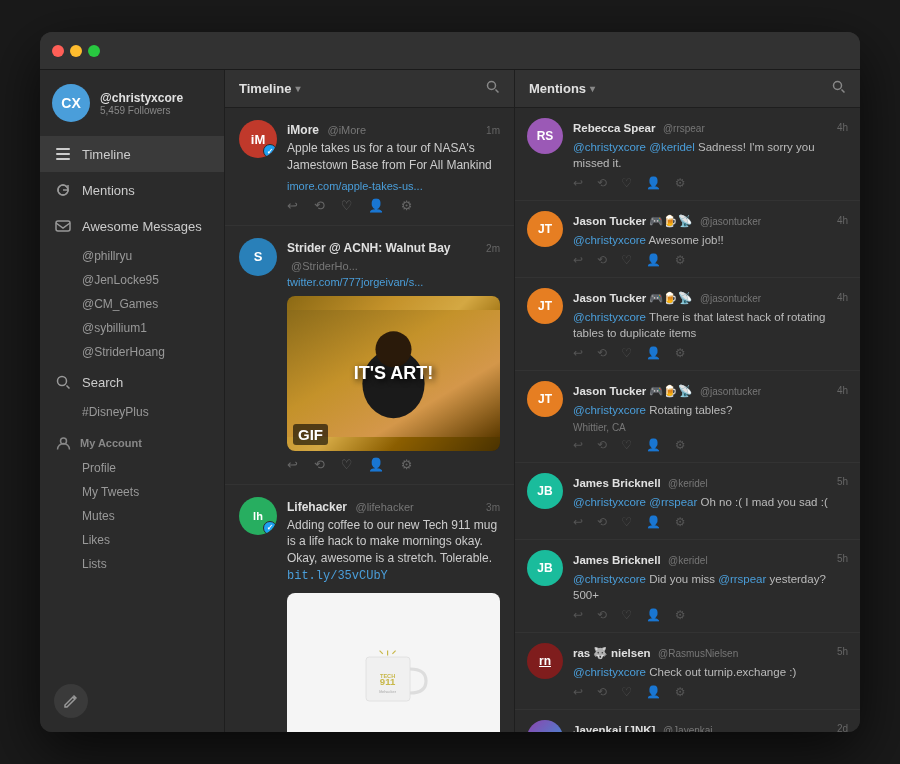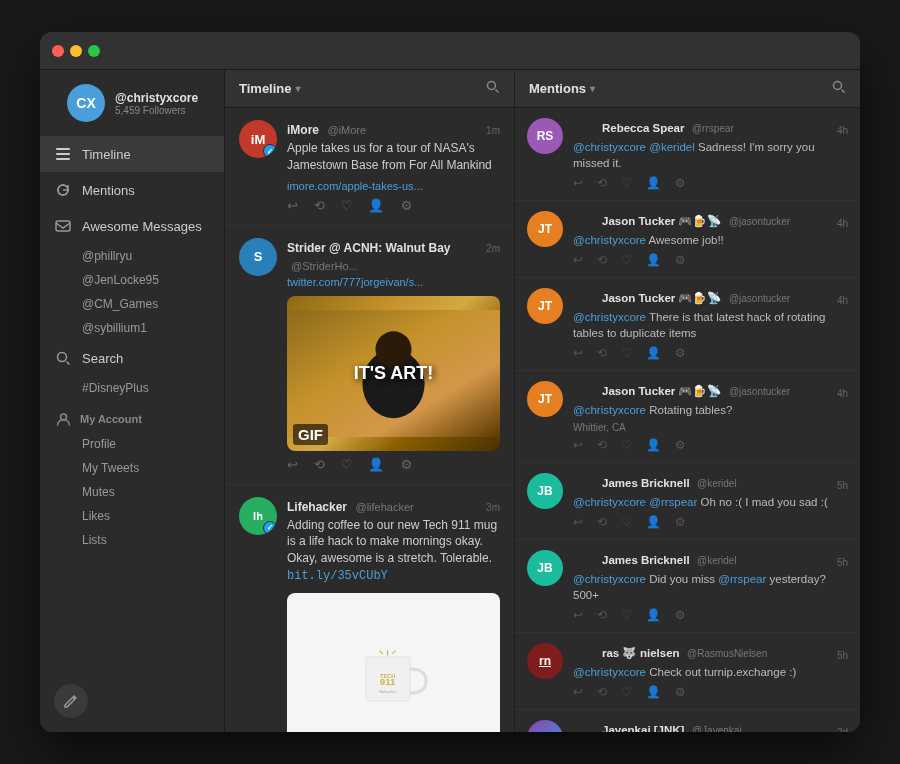--- a/index.html
+++ b/index.html
@@ -54,21 +54,21 @@
       background: #2b2b2b;
       display: flex;
       flex-direction: column;
       flex-shrink: 0;
       overflow-y: auto;
       border-right: 1px solid #1e1e1e;
     }
     .sidebar-profile {
       display: flex;
       align-items: center;
-      padding: 14px 27px;
+      padding: 14px 12px;
       gap: 10px;
     }
     .avatar {
       width: 38px;
       height: 38px;
       border-radius: 50%;
       background: #4a9eda;
       flex-shrink: 0;
       overflow: hidden;
       display: flex;
@@ -317,22 +317,21 @@
       align-items: center;
       justify-content: center;
       font-size: 12px;
       font-weight: bold;
       color: white;
     }
     .mention-body { flex: 1; }
     .mention-header {
       display: flex;
       justify-content: space-between;
-      align-items: flex-end;
-      margin-left: 29px;
+      align-items: center;
     }
     .mention-author { font-size: 11.5px; font-weight: 700; color: #e0e0e0; }
     .mention-handle { font-size: 10px; color: #777; margin-left: 3px; }
     .mention-time { font-size: 10px; color: #666; }
     .mention-text { font-size: 11.5px; color: #bbb; line-height: 1.4; margin: 3px 0; }
     .mention-loc { font-size: 10px; color: #777; margin-top: 1px; }
     .mention-actions { display: flex; gap: 14px; margin-top: 5px; }
     .mention-action { color: #555; font-size: 12px; cursor: pointer; }
     .chevron { font-size: 10px; color: #888; }
   </style>
@@ -387,20 +386,21 @@
               <path d="M1 5l7 5 7-5"></path>
             </svg>
         </div>
         <span>Awesome Messages</span>
       </div>
 
       <div class="sidebar-sub-item">@phillryu</div>
       <div class="sidebar-sub-item">@JenLocke95</div>
       <div class="sidebar-sub-item">@CM_Games</div>
       <div class="sidebar-sub-item">@sybillium1</div>
+      <div class="sidebar-sub-item">@StriderHoang</div>
 
       <div class="sidebar-nav-item">
         <div class="nav-icon">
           <svg width="15" height="15" viewBox="0 0 15 15" fill="none" stroke="#999" stroke-width="1.5">
               <circle cx="6" cy="6" r="4.5"></circle>
               <path d="M10.5 10.5 l3 3"></path>
             </svg>
         </div>
         <span>Search</span>
       </div>

